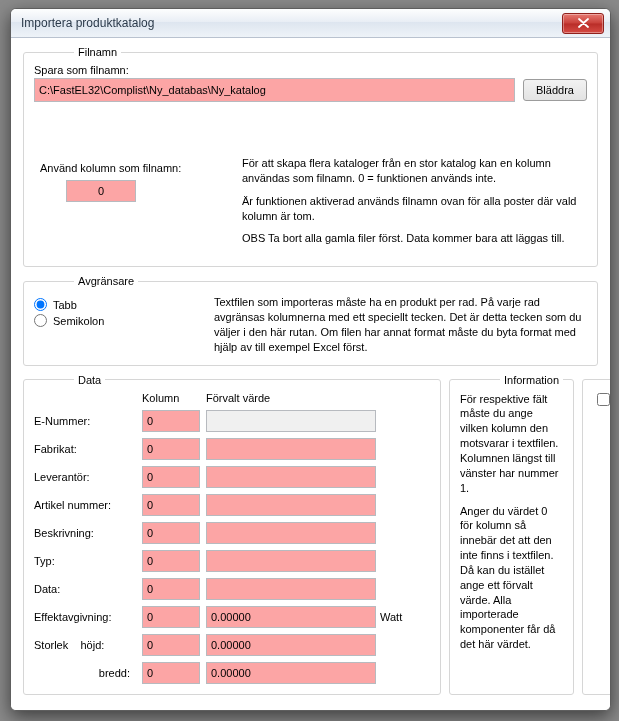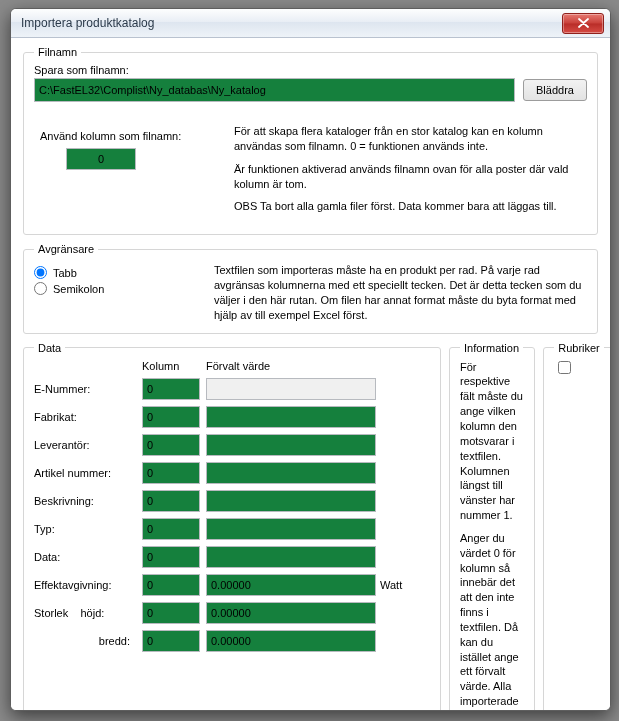--- a/index.html
+++ b/index.html
@@ -37,45 +37,45 @@
     border:1px solid #8f211c;display:flex;align-items:center;justify-content:center;
     box-shadow:inset 0 0 0 1px rgba(255,255,255,.35);
   }
   .close-btn svg{display:block}
   
   .client{flex:1;padding:8px 12px 10px 12px;background:#fff;overflow:hidden;}
   fieldset{
     border:1px solid var(--groove);border-radius:3px;
     margin:0 0 8px 0;padding:6px 10px 10px 10px;
   }
-  legend{padding:0 4px;color:#000;font-size:11px;}
+  legend{padding:0 4px;color:#000;font-size:11px;margin-left:40px;}
   label{font-size:11px;}
   input[type=text]{
     height:18px;border:1px solid var(--input-border);padding:1px 4px;
-    font:11px var(--font);background:#15803d;box-sizing:content-box;
+    font:11px var(--font);background:#fca5a5;box-sizing:content-box;
   }
   input[readonly]{background:#f0f0f0;color:#555;}
   .btn{
     height:22px;min-width:64px;padding:0 10px;
     border:1px solid #9c9c9c;border-radius:3px;
     background:linear-gradient(var(--btn-grad-top),var(--btn-grad-bot));
     font:11px var(--font);cursor:default;
     display:inline-flex;align-items:center;justify-content:center;
   }
   .btn.ok{
     border:1px solid var(--ok-border);
     background:linear-gradient(var(--ok-grad-top),var(--ok-grad-bot));
     box-shadow:inset 0 0 0 1px rgba(255,255,255,.6);
   }
   
   .filnamn .path-row{display:flex;align-items:center;gap:8px;margin-top:2px;}
   .filnamn .path-row input{flex:1;height:20px;}
   
   .flera{padding-top:8px;padding-bottom:10px;}
-  .flera .cols{display:flex;}
+  .flera .cols{display:flex;gap:8px;margin-top:32px;}
   .flera .left{width:200px;}
   .flera .left .lbl{display:block;margin:6px 0 6px 6px;}
   .flera .left input{width:60px;text-align:center;margin-left:32px;}
   .flera .right{flex:1;font-size:11px;line-height:1.35;}
   .flera .right p{margin:0 0 8px 0;}
   
   .avgr .cols{display:flex;gap:10px;}
   .avgr .radios{width:170px;padding-top:2px;}
   .avgr .radios .r{display:flex;align-items:center;gap:6px;margin:3px 0;}
   .avgr .radios input[type=radio]{margin:0;}

